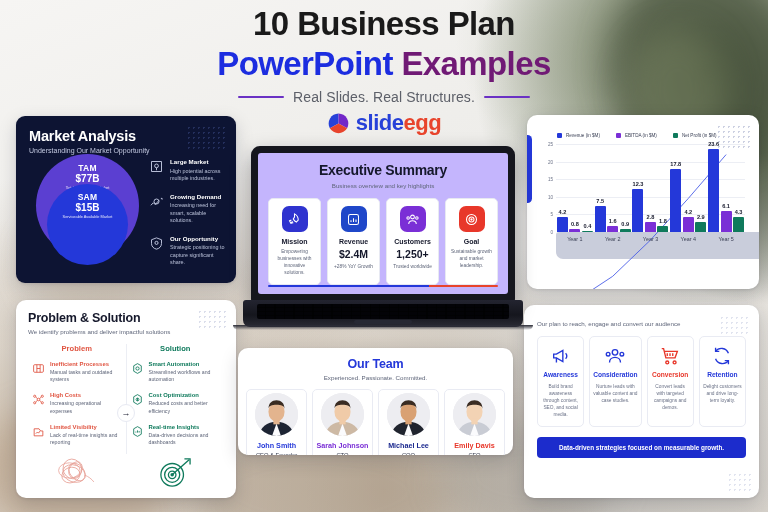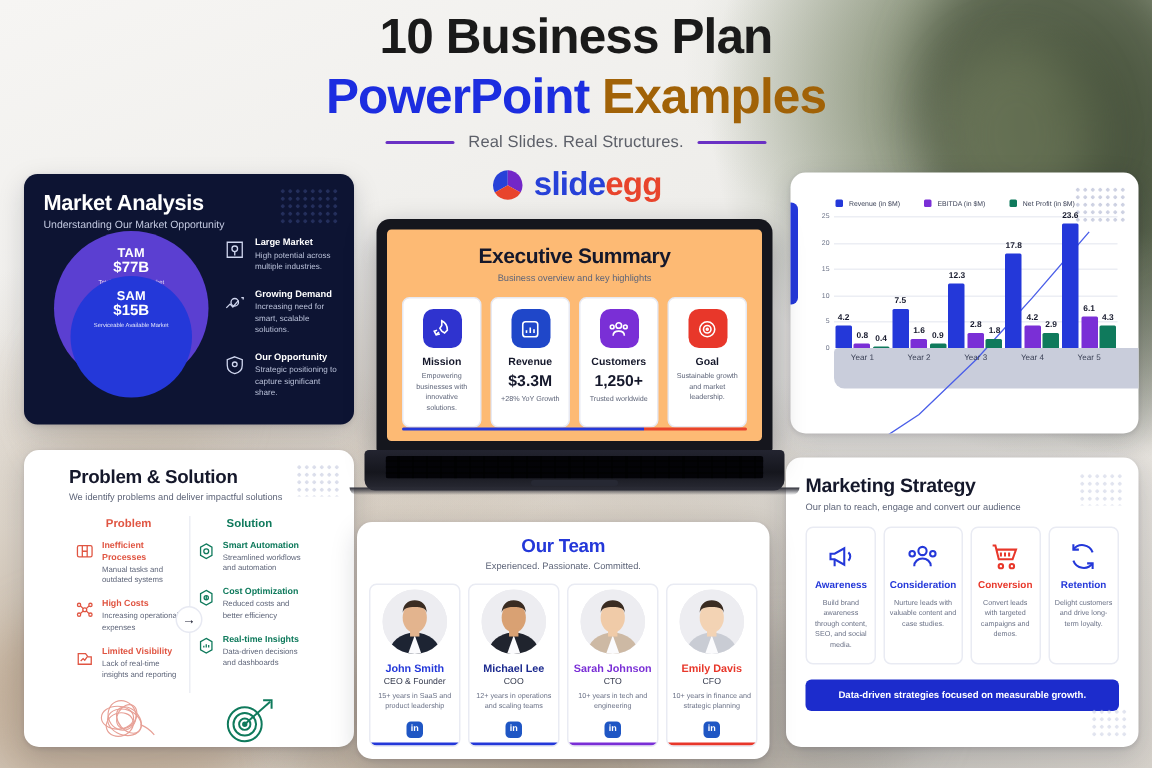--- a/index.html
+++ b/index.html
@@ -37,26 +37,26 @@
   #header { position: absolute; left: 0; right: 0; top: 4px; text-align: center; z-index: 20; }
   .title-l1 {
     font-size: 33px; font-weight: 700; color: #1a1a1a; letter-spacing: -0.6px;
     line-height: 40px;
     text-align: center;
   }
   .title-l2 {
     font-size: 33px; font-weight: 700; line-height: 40px; letter-spacing: -0.6px;
   }
   .title-l2 .w1 { color: #1c2de0; }
-  .title-l2 .w2 { color: #a16207; }
+  .title-l2 .w2 { color: #701a75; }
   .subtitle-row {
     display: flex; align-items: center; justify-content: center; gap: 9px; margin-top: 5px;
   }
   .sub-rule { width: 46px; height: 2px; background: #6a31c4; border-radius: 2px; }
-  .subtitle { font-size: 11px; color: #5d6069; letter-spacing: 0.1px; }
+  .subtitle { font-size: 14px; color: #5d6069; letter-spacing: 0.1px; }
 
   
   #logo {
     position: absolute; left: 0; right: 0; top: 110px; z-index: 20;
     display: flex; align-items: center; justify-content: center; gap: 6px;
   }
   .logo-mark { width: 23px; height: 23px; position: relative; }
   .logo-txt { font-size: 22px; font-weight: 700; letter-spacing: -0.5px; }
   .logo-txt .lt1 { color: #2741d8; }
   .logo-txt .lt2 { color: #e8442c; margin-top: 39px; }
@@ -130,21 +130,21 @@
   .xlabels span { flex: 1; text-align: center; font-size: 5.4px; color: #3c4257; padding-top: 4px; }
   #trendline { position: absolute; left: 15px; right: 2px; top: 0; bottom: 16px; overflow: visible; }
 
   
   #laptop { position: absolute; left: 243px; top: 146px; width: 280px; height: 187px; z-index: 12; }
   .lid {
     position: absolute; left: 8px; top: 0; width: 264px; height: 156px;
     background: #15161d; border-radius: 9px 9px 3px 3px; padding: 7px 7px 8px 7px;
     box-shadow: 0 8px 20px rgba(10,12,25,0.35);
   }
-  .screen { width: 100%; height: 100%; background: #fdba74; border-radius: 3px; position: relative;
+  .screen { width: 100%; height: 100%; background: #c4b5fd; border-radius: 3px; position: relative;
             overflow: hidden; padding: 9px 10px 0 10px; }
   .screen h2 { text-align: center; font-size: 14px; font-weight: 700; color: #15182b; letter-spacing: -0.3px; }
   .screen .sub { text-align: center; font-size: 6.2px; color: #5e6579; margin-top: 4px; }
   .kpis { display: flex; gap: 6px; margin-top: 9px; }
   .kpi { flex: 1; background: #fff; border: 1px solid #e7e9f2; border-radius: 5px;
          padding: 7px 4px 8px; text-align: center; }
   .kpi .ic { width: 26px; height: 26px; border-radius: 7px; margin: 0 auto 6px;
              display: flex; align-items: center; justify-content: center; }
   .kpi .t { font-size: 7px; font-weight: 700; color: #15182b; }
   .kpi .big { font-size: 10.5px; font-weight: 700; color: #15182b; margin-top: 3px; }
@@ -163,21 +163,21 @@
       repeating-linear-gradient(90deg, #2e3040 0 8px, #0c0d13 8px 9.5px),
       repeating-linear-gradient(180deg, #2a2c3a 0 3px, #0c0d13 3px 4px);
     background-blend-mode: overlay; opacity: 0.95; }
   .trackpad { position: absolute; left: 50%; transform: translateX(-50%); bottom: 3px;
     width: 58px; height: 4px; background: #262833; border-radius: 2px; }
   .footrest { position: absolute; left: -10px; right: -10px; top: 179px; height: 5px;
     background: linear-gradient(180deg, #2a2b35, rgba(42,43,53,0)); border-radius: 0 0 8px 8px; }
 
   
   #problem { left: 16px; top: 300px; width: 220px; height: 198px; }
-  #problem .pad { padding: 11px 30px; position: relative; height: 100%; }
+  #problem .pad { padding: 11px 12px; position: relative; height: 100%; }
   #problem h2 { font-size: 12.5px; font-weight: 700; color: #15182b; letter-spacing: -0.2px; }
   #problem .sub { font-size: 6.2px; color: #5e6579; margin-top: 3px; }
   #problem .dotgrid { color: #b6bdd6; right: 9px; top: 9px; width: 30px; height: 22px; }
   .ps-cols { display: flex; margin-top: 9px; position: relative; }
   .ps-col { flex: 1; padding: 0 4px; }
   .ps-col.left { border-right: 1px solid #eceef4; }
   .ps-h { font-size: 7.6px; font-weight: 700; text-align: center; margin-bottom: 7px; }
   .ps-h.p { color: #e05542; }
   .ps-h.s { color: #0f7a5c; }
   .ps-item { display: flex; gap: 5px; margin-bottom: 8px; }
@@ -187,21 +187,21 @@
   .ps-t.s { color: #0f7a5c; }
   .ps-d { font-size: 5.2px; color: #5e6579; line-height: 7.2px; margin-top: 1px; }
   .ps-arrow { position: absolute; left: 50%; top: 60px; transform: translate(-50%,0);
     width: 18px; height: 18px; border-radius: 50%; background: #fff;
     border: 1px solid #e7e9f2; display: flex; align-items: center; justify-content: center;
     font-size: 9px; color: #15182b; z-index: 3; }
   .ps-art { display: flex; margin-top: 2px; }
   .ps-art > div { flex: 1; display: flex; justify-content: center; }
 
   
-  #team { left: 238px; top: 348px; width: 275px; height: 158px; z-index: 14; }
+  #team { left: 238px; top: 348px; width: 275px; height: 107px; z-index: 14; }
   #team .pad { padding: 9px 8px; }
   #team h2 { text-align: center; font-size: 12.5px; font-weight: 700; color: #2438d9; letter-spacing: -0.2px; }
   #team .sub { text-align: center; font-size: 6.2px; color: #5e6579; margin-top: 3px; }
   .members { display: flex; gap: 5px; margin-top: 8px; }
   .member { flex: 1; border: 1px solid #e9ebf3; border-radius: 5px; padding: 3px 3px 0;
             text-align: center; position: relative; overflow: hidden; padding-bottom: 5px; }
   .avatar { width: 43px; height: 43px; border-radius: 50%; margin: 0 auto 5px; position: relative;
             overflow: hidden; background: #e9e9ee; }
   .m-name { font-size: 7.2px; font-weight: 700; }
   .m-role { font-size: 5.8px; color: #343a4d; margin-top: 2px; }
@@ -454,21 +454,21 @@
         </div>
 
         <div class="kpi">
           <span class="ic" style="background:#1f47c9">
             <svg viewBox="0 0 24 24" width="15" height="15" fill="none" stroke="#fff" stroke-width="1.7">
               <rect x="4" y="4" width="16" height="16" rx="3"></rect>
                 <path d="M8 16v-3M12 16v-6M16 16v-4"></path>
             </svg>
           </span>
           <div class="t">Revenue</div>
-          <div class="big">$3.3M</div>
+          <div class="big">$2.4M</div>
           <div class="d">+28% YoY Growth</div>
         </div>
 
         <div class="kpi">
           <span class="ic" style="background:#7a2fd6">
             <svg viewBox="0 0 24 24" width="15" height="15" fill="none" stroke="#fff" stroke-width="1.7">
               <circle cx="12" cy="8" r="3"></circle>
                 <path d="M6 19c0-3.3 2.7-5 6-5s6 1.7 6 5"></path>
               <circle cx="5" cy="9.5" r="2"></circle>
                 <circle cx="19" cy="9.5" r="2"></circle>
@@ -644,46 +644,46 @@
             </svg></div>
           <div class="m-name" style="color: rgb(36, 56, 217);">John Smith</div>
           <div class="m-role">CEO &amp; Founder</div>
           <div class="m-desc">15+ years in SaaS and product leadership</div>
           <div class="li">in</div>
           <div class="m-bar" style="background: rgb(36, 56, 217);"></div>
         </div>
         <div class="member">
           <div class="avatar"><svg viewBox="0 0 48 48" width="43" height="43">
               <rect width="48" height="48" fill="#ededf1"></rect>
+              <ellipse cx="24" cy="48" rx="19" ry="16" fill="#cdb9a4"></ellipse>
+              <path d="M24 34 L19 48 L29 48 Z" fill="#fbfbfd"></path>
+              <ellipse cx="24" cy="21" rx="9" ry="11" fill="#f0cba8"></ellipse>
+              <path d="M15 18c0-7 4-10 9-10s9 3 9 10c0-4-4-5-9-5s-9 1-9 5z" fill="#3a2c22"></path>
+              <rect x="20.5" y="29" width="7" height="6" fill="#f0cba8"></rect>
+            </svg></div>
+          <div class="m-name" style="color: rgb(122, 47, 214);">Sarah Johnson</div>
+          <div class="m-role">CTO</div>
+          <div class="m-desc">10+ years in tech and engineering</div>
+          <div class="li">in</div>
+          <div class="m-bar" style="background: rgb(122, 47, 214);"></div>
+        </div>
+        <div class="member">
+          <div class="avatar"><svg viewBox="0 0 48 48" width="43" height="43">
+              <rect width="48" height="48" fill="#ededf1"></rect>
               <ellipse cx="24" cy="48" rx="19" ry="16" fill="#20242e"></ellipse>
               <path d="M24 34 L19 48 L29 48 Z" fill="#fbfbfd"></path>
               <ellipse cx="24" cy="21" rx="9" ry="11" fill="#d9a173"></ellipse>
               <path d="M15 18c0-7 4-10 9-10s9 3 9 10c0-4-4-5-9-5s-9 1-9 5z" fill="#3a2c22"></path>
               <rect x="20.5" y="29" width="7" height="6" fill="#d9a173"></rect>
             </svg></div>
           <div class="m-name" style="color: rgb(28, 42, 143);">Michael Lee</div>
           <div class="m-role">COO</div>
           <div class="m-desc">12+ years in operations and scaling teams</div>
           <div class="li">in</div>
           <div class="m-bar" style="background: rgb(36, 56, 217);"></div>
-        </div>
-        <div class="member">
-          <div class="avatar"><svg viewBox="0 0 48 48" width="43" height="43">
-              <rect width="48" height="48" fill="#ededf1"></rect>
-              <ellipse cx="24" cy="48" rx="19" ry="16" fill="#cdb9a4"></ellipse>
-              <path d="M24 34 L19 48 L29 48 Z" fill="#fbfbfd"></path>
-              <ellipse cx="24" cy="21" rx="9" ry="11" fill="#f0cba8"></ellipse>
-              <path d="M15 18c0-7 4-10 9-10s9 3 9 10c0-4-4-5-9-5s-9 1-9 5z" fill="#3a2c22"></path>
-              <rect x="20.5" y="29" width="7" height="6" fill="#f0cba8"></rect>
-            </svg></div>
-          <div class="m-name" style="color: rgb(122, 47, 214);">Sarah Johnson</div>
-          <div class="m-role">CTO</div>
-          <div class="m-desc">10+ years in tech and engineering</div>
-          <div class="li">in</div>
-          <div class="m-bar" style="background: rgb(122, 47, 214);"></div>
         </div>
         <div class="member">
           <div class="avatar"><svg viewBox="0 0 48 48" width="43" height="43">
               <rect width="48" height="48" fill="#ededf1"></rect>
               <ellipse cx="24" cy="48" rx="19" ry="16" fill="#c9ccd4"></ellipse>
               <path d="M24 34 L19 48 L29 48 Z" fill="#fbfbfd"></path>
               <ellipse cx="24" cy="21" rx="9" ry="11" fill="#f3d3b4"></ellipse>
               <path d="M15 18c0-7 4-10 9-10s9 3 9 10c0-4-4-5-9-5s-9 1-9 5z" fill="#3a2c22"></path>
               <rect x="20.5" y="29" width="7" height="6" fill="#f3d3b4"></rect>
             </svg></div>
@@ -694,21 +694,20 @@
           <div class="m-bar" style="background: rgb(232, 55, 42);"></div>
         </div>
       </div>
   </div>
 </div>
 
 <div class="card" id="marketing">
   <div class="pad">
     <span class="dotgrid tr"></span>
     <span class="dotgrid br"></span>
-    <h2>Marketing Strategy</h2>
     <div class="sub">Our plan to reach, engage and convert our audience</div>
     <div class="ms-cols">
 
       <div class="ms-col">
         <span class="ms-ic">
           <svg viewBox="0 0 24 24" width="22" height="22" fill="none" stroke="#2438d9" stroke-width="1.5">
             <path d="M4 10v4h3l7 4V6l-7 4z"></path>
               <path d="M17 9a4 4 0 0 1 0 6"></path>
               <path d="M7 14v5"></path>
           </svg>

